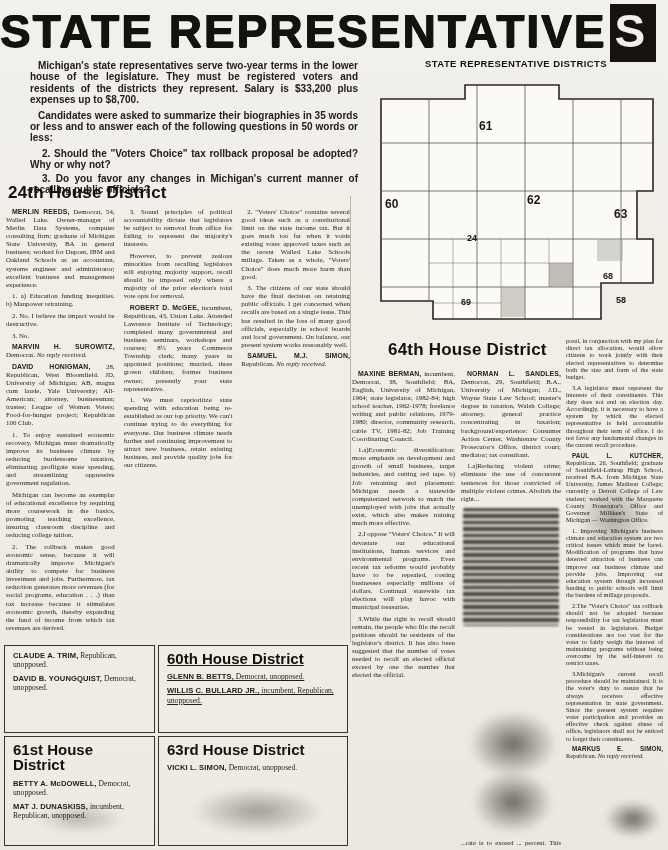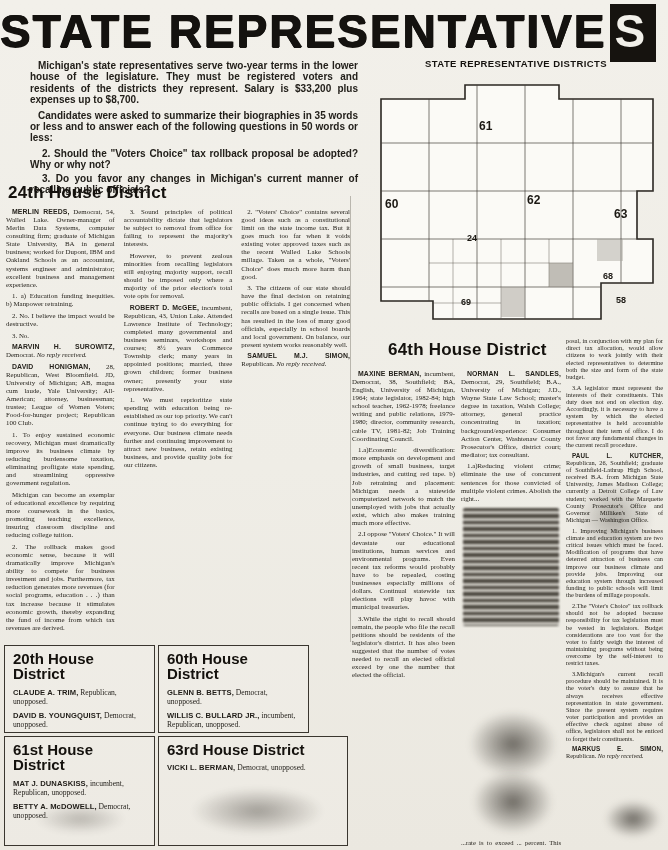--- a/index.html
+++ b/index.html
@@ -91,21 +91,21 @@
       rgba(32,27,20,.78) 0 3.5px,
       rgba(32,27,20,.18) 3.5px 6.5px);
     filter:blur(1.1px);border-radius:2px;
   }
   
   .box{
     position:absolute;border:1px solid #3a362f;
     padding:5px 8px;box-sizing:border-box;background:rgba(255,255,255,.12);
   }
   .box20{left:4px;top:645px;width:151px;height:88px;}
-  .box60{left:158px;top:645px;width:151px;height:88px;}
+  .box60{left:158px;top:645px;width:190px;height:88px;text-decoration:underline;}
   .box61{left:4px;top:736px;width:151px;height:110px;}
   .box63{left:158px;top:736px;width:190px;height:110px;}
   .box-heading{
     margin:0 0 6px;font-family:"Liberation Sans", sans-serif;
     font-weight:bold;font-size:15px;line-height:1.02;color:#14110d;
   }
   .box-entry{margin:0 0 5px;font-size:7.6px;line-height:1.2;text-align:left;}
   
   .vrule{position:absolute;left:350px;top:196px;width:1px;height:446px;background:#8d887e;opacity:.55;}
   .smudge{
@@ -216,40 +216,39 @@
     <p>posal, in conjunction with my plan for direct tax allocation, would allow citizens to work jointly with their elected representatives to determine both the size and form of the state budget.</p>
     <p class="ans">3.A legislator must represent the interests of their constituents. This duty does not end on election day. Accordingly, it is necessary to have a system by which the elected representative is held accountable throughout their term of office. I do not favor any fundamental changes in the current recall procedure.</p>
     <p class="bio"><span class="cname">PAUL L. KUTCHER,</span><span> Republican, 26, Southfield; graduate of Southfield-Lathrup High School, received B.A. from Michigan State University, James Madison College; currently a Detroit College of Law student; worked with the Marquette County Prosecutor's Office and Governor Milliken's State of Michigan — Washington Office.</span></p>
     <p class="ans">1. Improving Michigan's business climate and education system are two critical issues which must be faced. Modification of programs that have deterred attraction of business can improve our business climate and provide jobs. Improving our education system through increased funding to public schools will limit the burdens of millage proposals.</p>
     <p class="ans">2.The "Voter's Choice" tax rollback should not be adopted because responsibility for tax legislation must be vested in legislators. Budget considerations are too vast for the voter to fairly weigh the interest of maintaining programs without being overcome by the self-interest to restrict taxes.</p>
     <p class="ans">3.Michigan's current recall procedure should be maintained. It is the voter's duty to assure that he always receives effective representation in state government. Since the present system requires voter participation and provides an effective check against abuse of office, legislators shall not be enticed to forget their constituents.</p>
     <p class="bio"><span class="cname">MARKUS E. SIMON,</span><span> Republican. </span><span class="noreply">No reply received.</span></p>
   </div>
 
   <div class="box box20">
-    <h3 class="box-heading">20th House District</h3>
     <p class="box-entry"><span class="cname">CLAUDE A. TRIM,</span><span> Republican, unopposed.</span></p>
     <p class="box-entry"><span class="cname">DAVID B. YOUNGQUIST,</span><span> Democrat, unopposed.</span></p>
   </div>
 
   <div class="box box60">
     <h3 class="box-heading">60th House District</h3>
     <p class="box-entry"><span class="cname">GLENN B. BETTS,</span><span> Democrat, unopposed.</span></p>
     <p class="box-entry"><span class="cname">WILLIS C. BULLARD JR.,</span><span> incumbent, Republican, unopposed.</span></p>
   </div>
 
   <div class="box box61">
     <h3 class="box-heading">61st House District</h3>
+    <p class="box-entry"><span class="cname">BETTY A. McDOWELL,</span><span> Democrat, unopposed.</span></p>
     <p class="box-entry"><span class="cname">MAT J. DUNASKISS,</span><span> incumbent, Republican, unopposed.</span></p>
-    <p class="box-entry"><span class="cname">BETTY A. McDOWELL,</span><span> Democrat, unopposed.</span></p>
   </div>
 
   <div class="box box63">
     <h3 class="box-heading">63rd House District</h3>
-    <p class="box-entry"><span class="cname">VICKI L. BERMAN,</span><span> Democrat, unopposed.</span></p>
+    <p class="box-entry"><span class="cname">VICKI L. SIMON,</span><span> Democrat, unopposed.</span></p>
   </div>
 
   <div class="vrule"></div>
   <div class="smudge sm1"></div>
   <div class="smudge sm2"></div>
   <div class="smudge sm3"></div>
   <div class="smudge sm4"></div>
   <div class="smudge sm5"></div>
   <div class="smudge sm6"></div>
 

